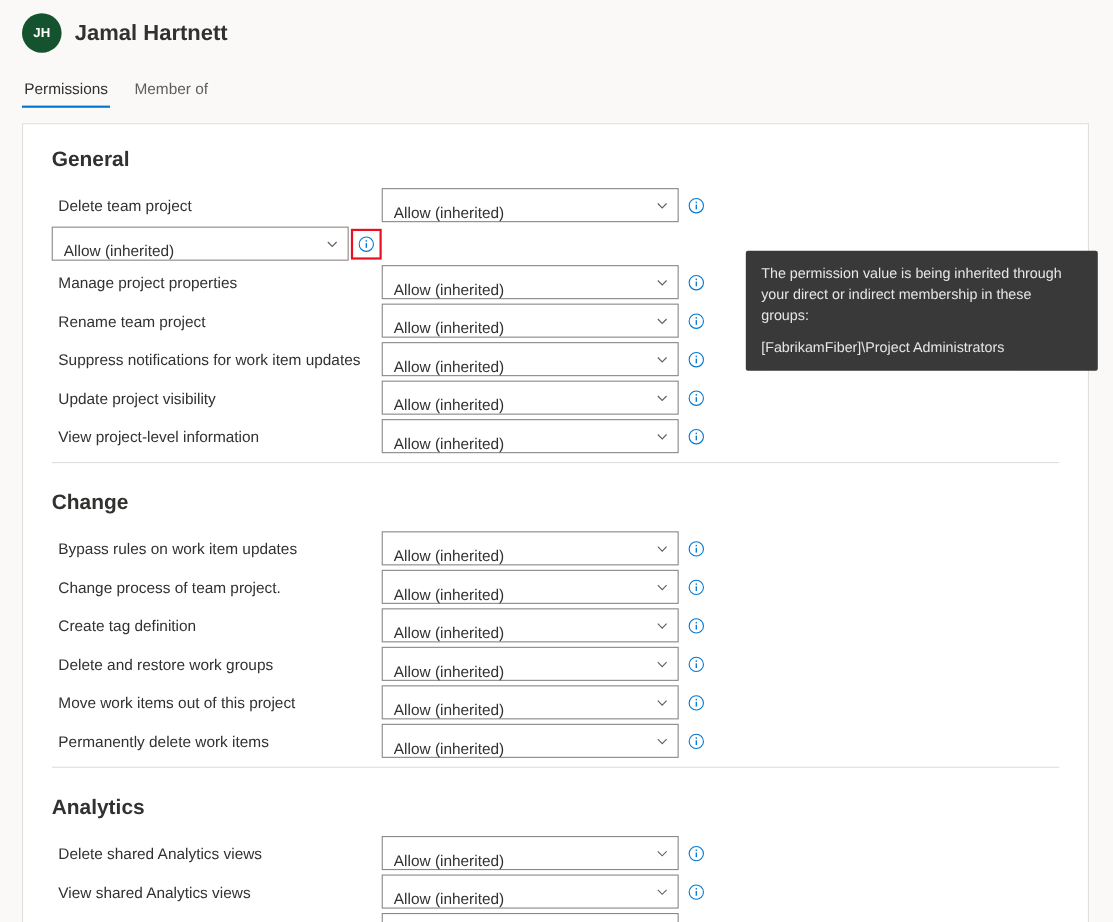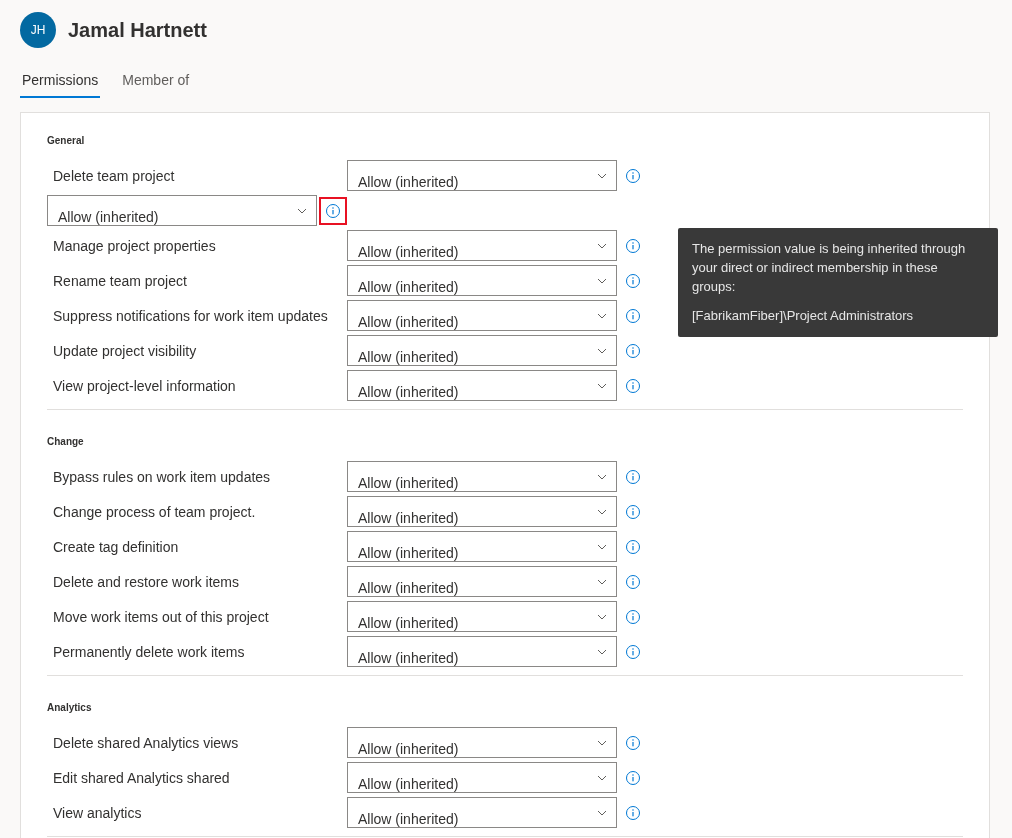--- a/index.html
+++ b/index.html
@@ -19,25 +19,25 @@
   }
   .header {
     display: flex;
     align-items: center;
     gap: 12px;
     margin-bottom: 18px;
   }
   .avatar {
     width: 36px; height: 36px;
     border-radius: 50%;
-    background: #0369a1;
+    background: #14532d;
     color: #fff;
     display: flex; align-items: center; justify-content: center;
     font-size: 12px;
-    font-weight: 400;
+    font-weight: 700;
   }
   .user-name {
     font-size: 20px;
     font-weight: 600;
     color: #323130;
   }
   .tabs {
     display: flex;
     gap: 20px;
     padding-left: 0;
@@ -62,21 +62,21 @@
   }
   .panel {
     background: #fff;
     border: 1px solid #e1dfdd;
     margin-top: 14px;
     padding: 22px 26px 24px 26px;
     width: 970px;
   }
   .section-title {
     font-weight: 600;
-    font-size: 10px;
+    font-size: 19px;
     color: #323130;
     margin: 0 0 12px 0;
   }
   .section + .section { margin-top: 26px; }
   .perm-table {
     border-bottom: 1px solid #e1dfdd;
     padding-bottom: 6px;
   }
   .perm-row {
     display: flex;
@@ -370,21 +370,21 @@
               <button class="info-btn">
                 <svg width="16" height="16" viewBox="0 0 16 16">
                   <circle cx="8" cy="8" r="6.5" fill="none" stroke="#0078d4" stroke-width="1"></circle>
                   <rect x="7.4" y="7" width="1.2" height="4.3" fill="#0078d4"></rect>
                   <rect x="7.4" y="4.3" width="1.2" height="1.4" fill="#0078d4"></rect>
                 </svg>
               </button>
             </div>
           </div>
           <div class="perm-row">
-            <div class="perm-label">Delete and restore work items</div>
+            <div class="perm-label">Delete and restore work groups</div>
             <div class="perm-select">
               <div class="select-box">
                 <span>Allow (inherited)</span>
                 <svg class="chev" width="12" height="12" viewBox="0 0 12 12">
                   <path d="M2 4 L6 8 L10 4" fill="none" stroke="#605e5c" stroke-width="1"></path>
                 </svg>
               </div>
             </div>
             <div class="info-col">
               <button class="info-btn">
@@ -455,21 +455,21 @@
               <button class="info-btn">
                 <svg width="16" height="16" viewBox="0 0 16 16">
                   <circle cx="8" cy="8" r="6.5" fill="none" stroke="#0078d4" stroke-width="1"></circle>
                   <rect x="7.4" y="7" width="1.2" height="4.3" fill="#0078d4"></rect>
                   <rect x="7.4" y="4.3" width="1.2" height="1.4" fill="#0078d4"></rect>
                 </svg>
               </button>
             </div>
           </div>
           <div class="perm-row">
-            <div class="perm-label">Edit shared Analytics shared</div>
+            <div class="perm-label">View shared Analytics views</div>
             <div class="perm-select">
               <div class="select-box">
                 <span>Allow (inherited)</span>
                 <svg class="chev" width="12" height="12" viewBox="0 0 12 12">
                   <path d="M2 4 L6 8 L10 4" fill="none" stroke="#605e5c" stroke-width="1"></path>
                 </svg>
               </div>
             </div>
             <div class="info-col">
               <button class="info-btn">

